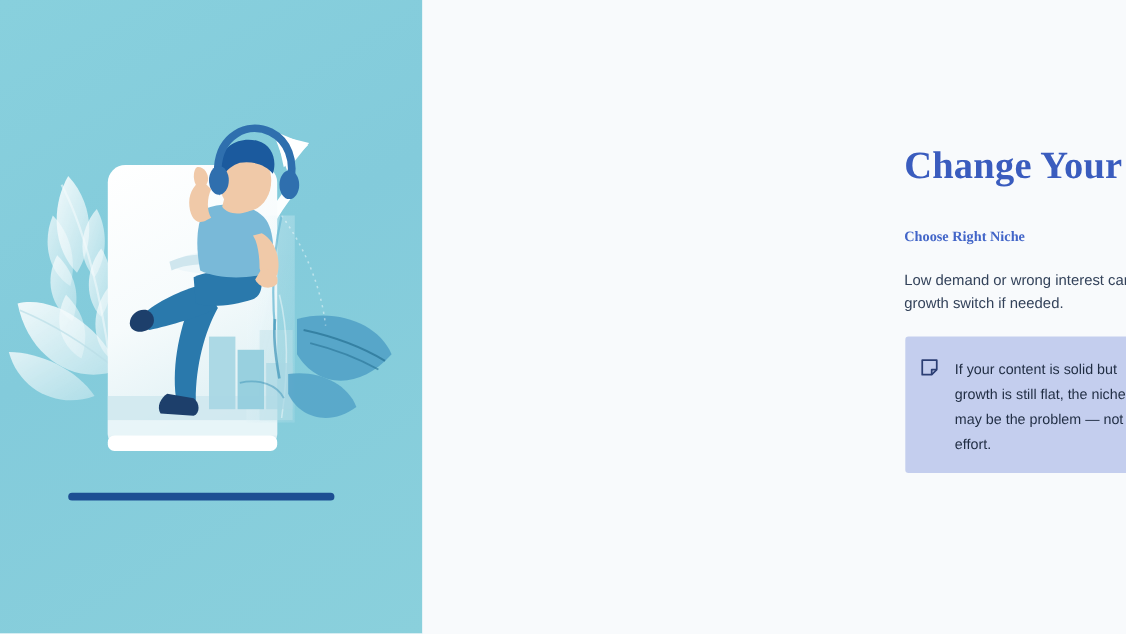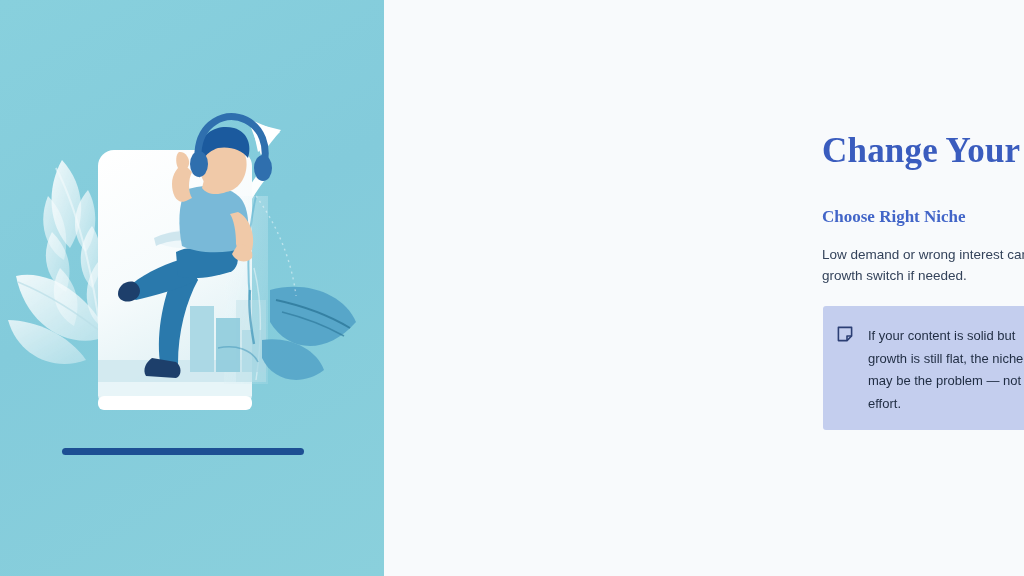--- a/index.html
+++ b/index.html
@@ -26,21 +26,21 @@
   .title{
     position:absolute;left:438px;top:131px;
     font-family:"Liberation Serif", serif;
     font-size:35px;font-weight:700;letter-spacing:.2px;
     color:#3a5cbe;white-space:nowrap;
   }
 
   .subhead{
     position:absolute;left:438px;top:207px;
     font-family:"Liberation Serif", serif;
-    font-size:17px;font-weight:700;color:#4265c8;white-space:nowrap;
+    font-size:13px;font-weight:700;color:#4265c8;white-space:nowrap;
   }
   .body-copy{
     position:absolute;left:438px;top:244px;width:254px;
     font-size:13.5px;line-height:21px;color:#33425a;
   }
 
   
   .callout{
     position:absolute;left:439px;top:306px;width:247px;height:124px;
     background:#c4ceee;border-radius:3px;

